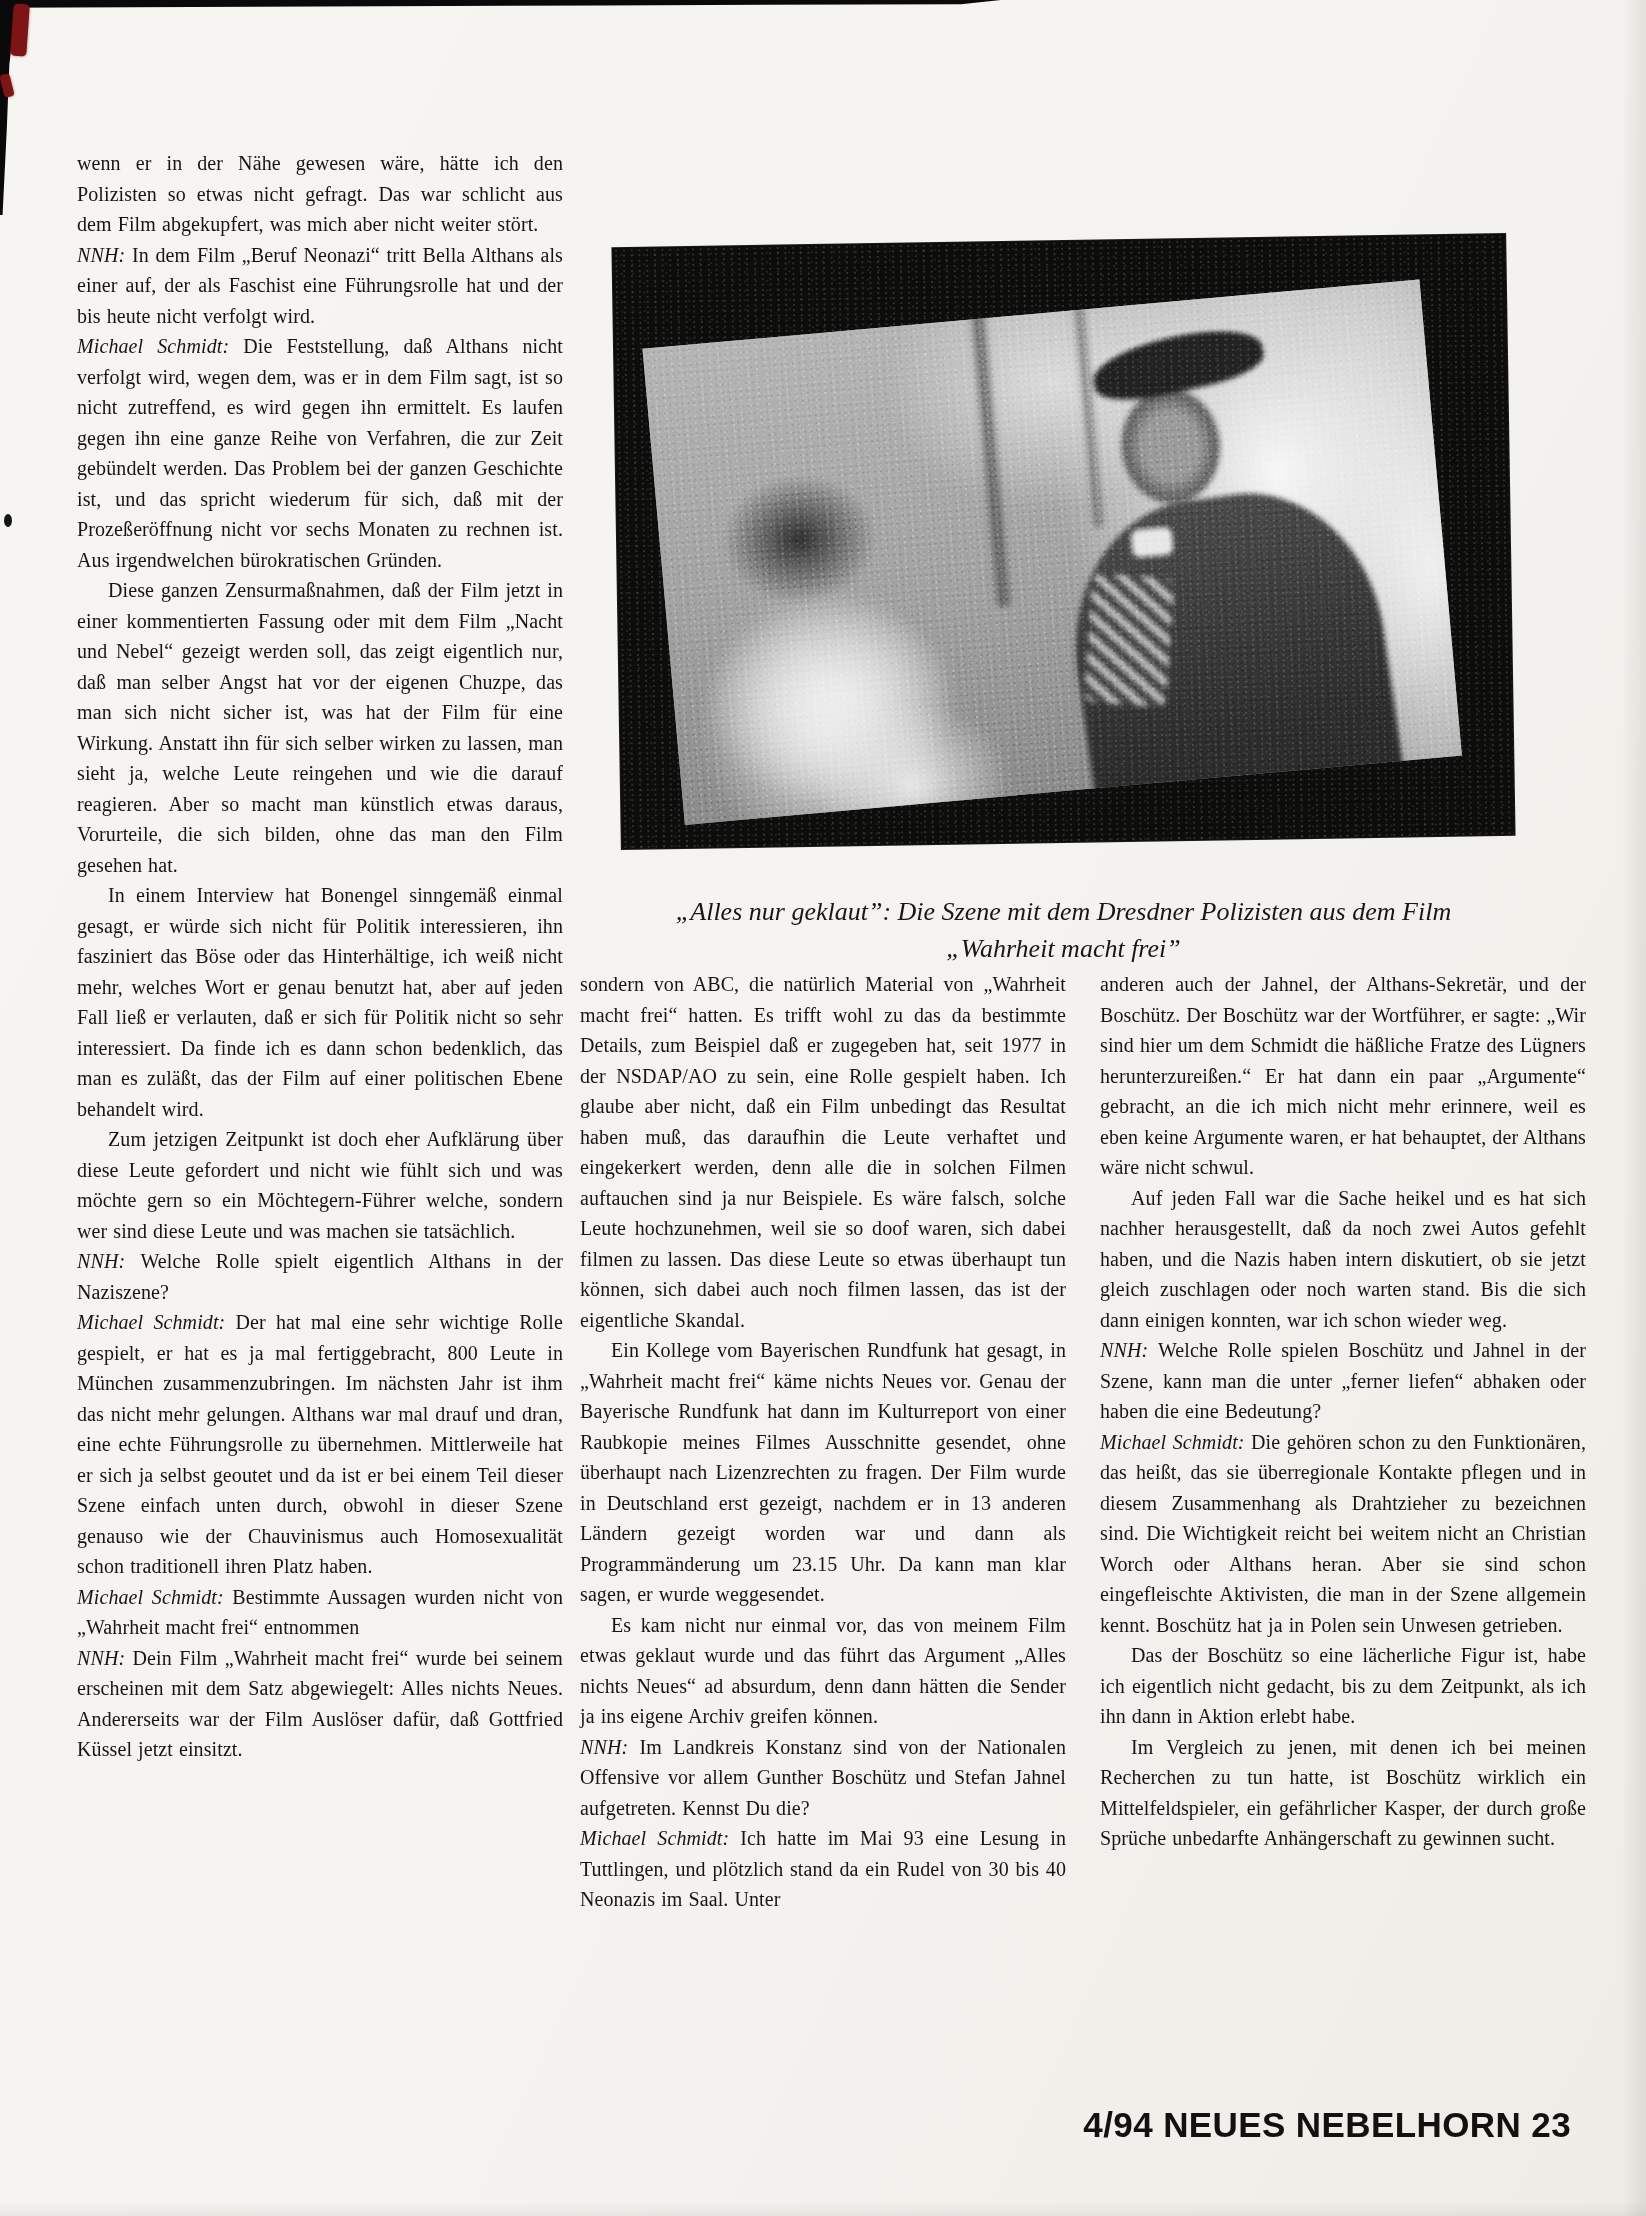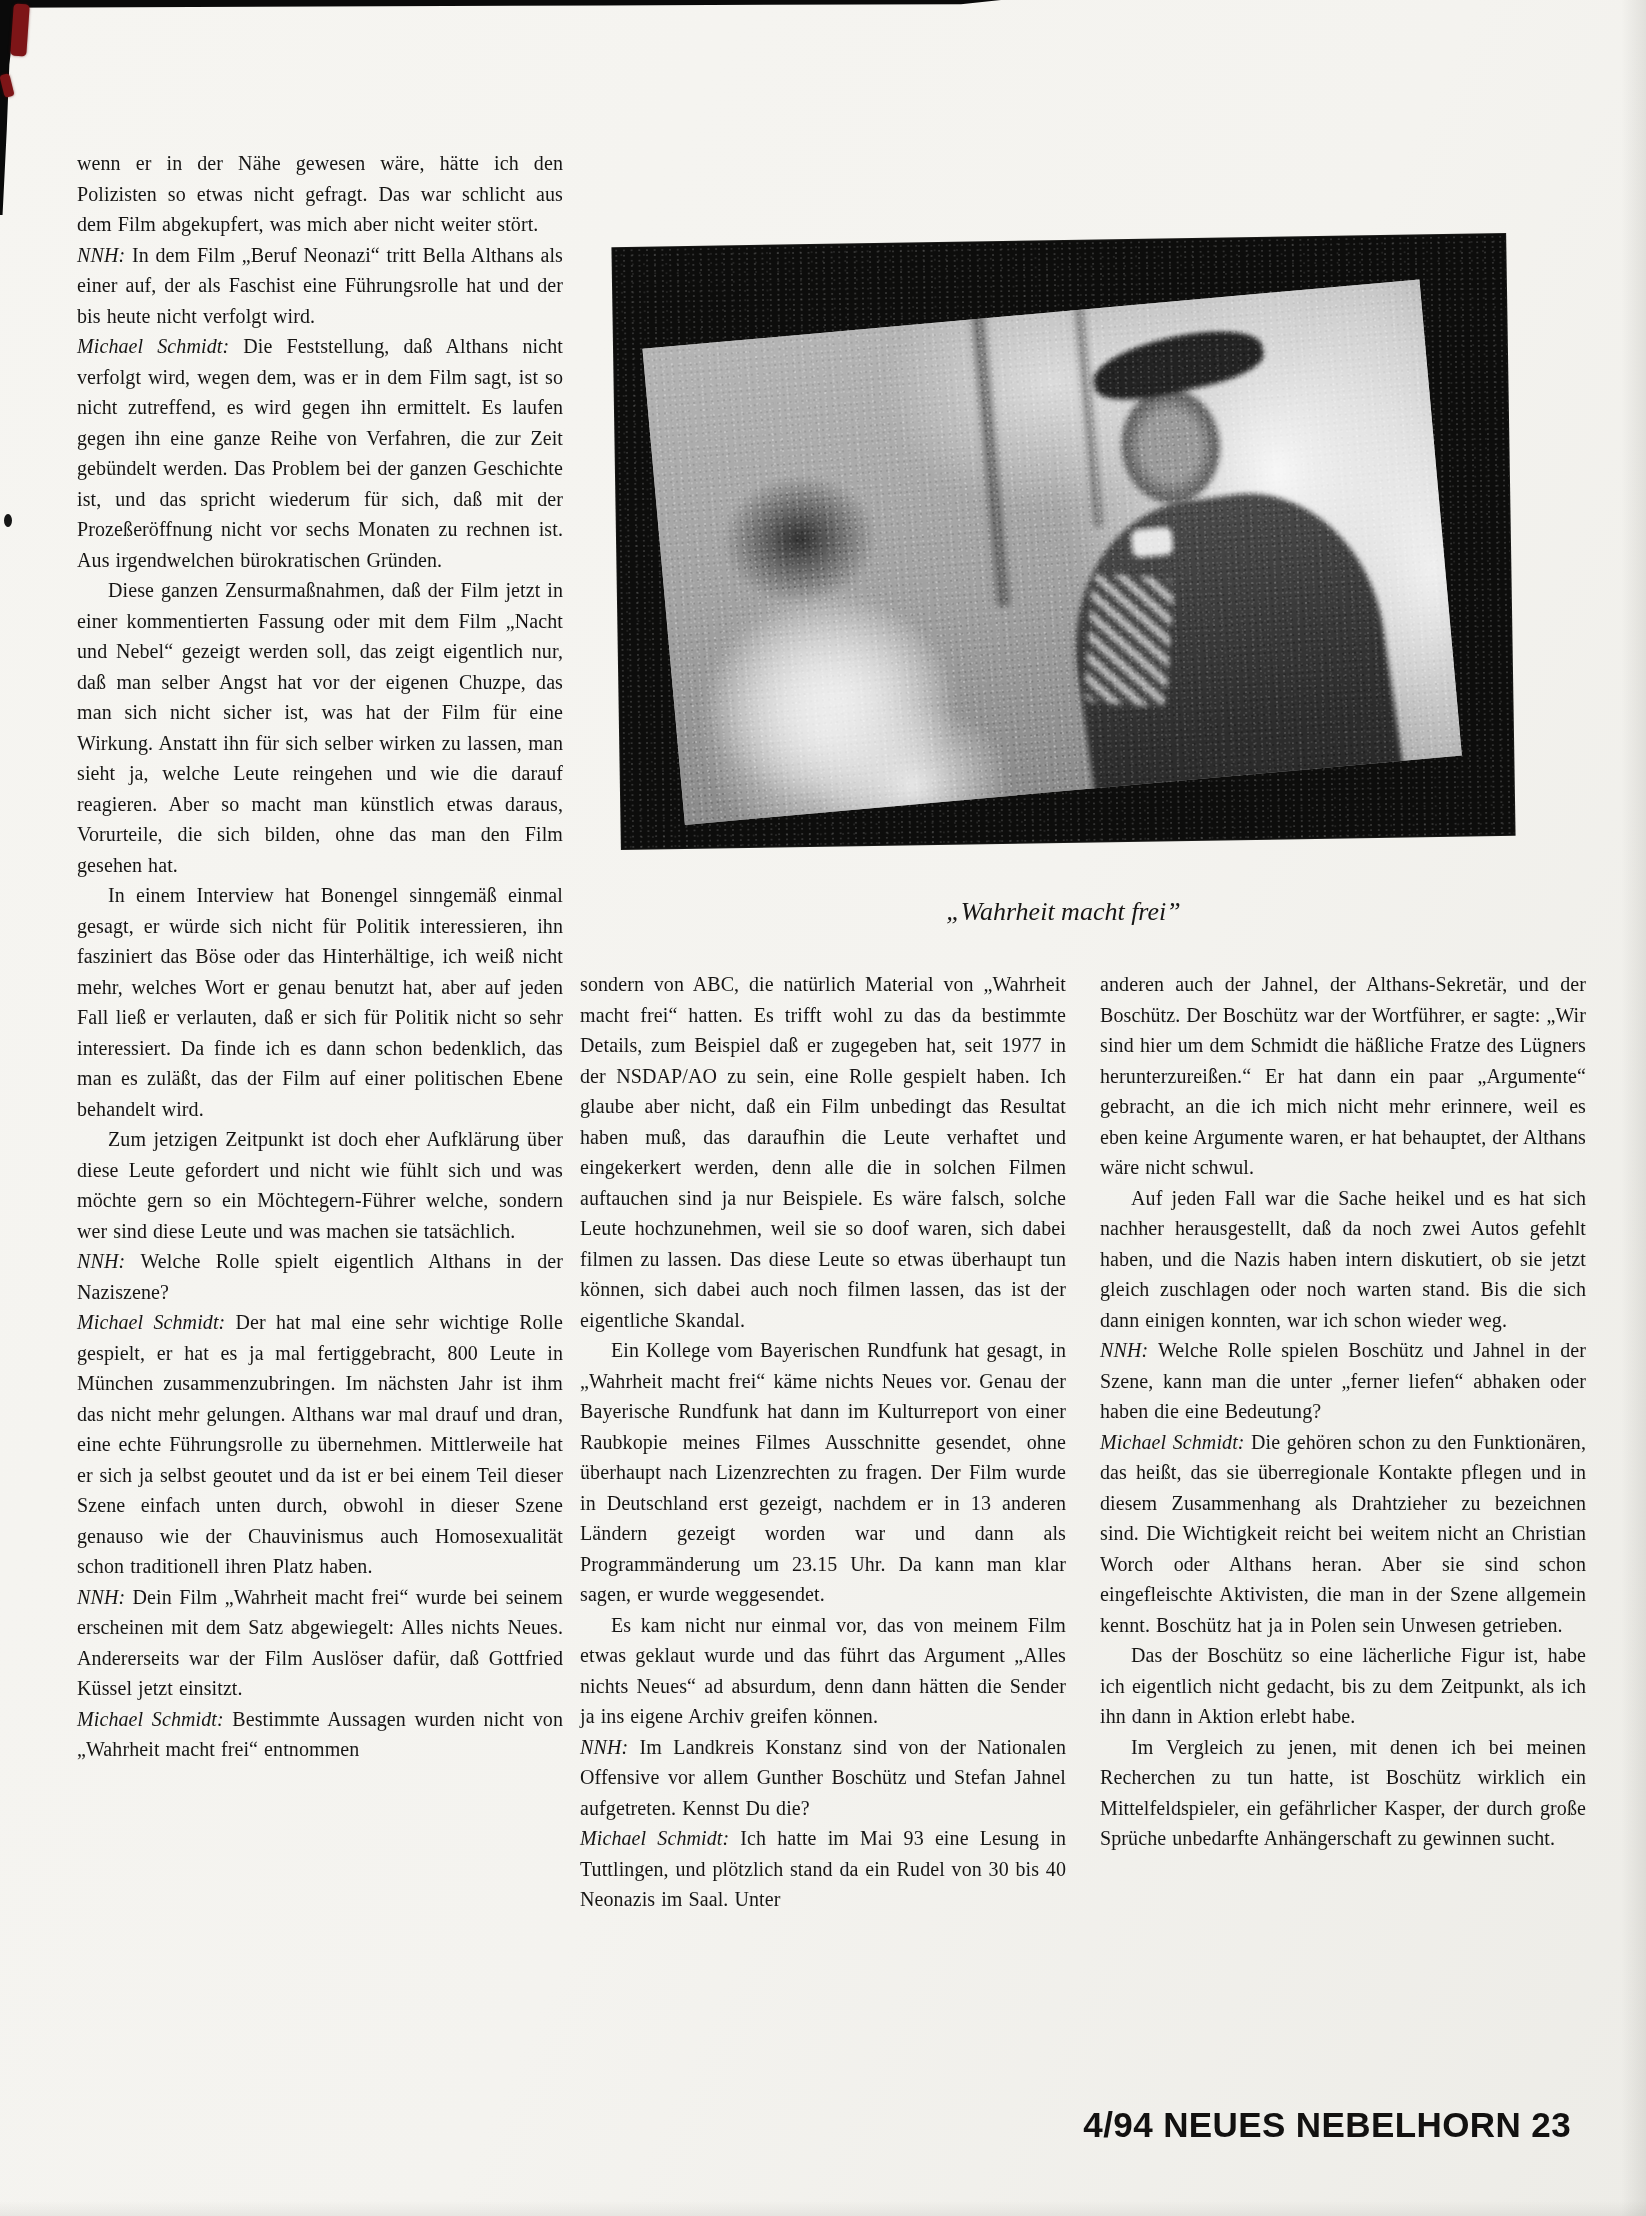--- a/index.html
+++ b/index.html
@@ -128,34 +128,35 @@
       <div class="fig officer-face"></div>
       <div class="fig officer-cap"></div>
       <div class="fig officer-badge"></div>
       <div class="fig white-chip"></div>
     </div>
     <div class="screen-grain"></div>
   </div>
 </div>
 
 <div class="caption">
+  <span>„Alles nur geklaut”: Die Szene mit dem Dresdner Polizisten aus dem Film</span>
   <span>„Wahrheit macht frei”</span>
 </div>
 
 <div class="col" id="col-left">
     <p>wenn er in der Nähe gewesen wäre, hätte ich den Polizisten so etwas nicht gefragt. Das war schlicht aus dem Film abgekupfert, was mich aber nicht weiter stört.</p>
     <p><span class="speaker">NNH: </span>In dem Film „Beruf Neonazi“ tritt Bella Althans als einer auf, der als Faschist eine Führungsrolle hat und der bis heute nicht verfolgt wird.</p>
     <p><span class="speaker">Michael Schmidt: </span>Die Feststellung, daß Althans nicht verfolgt wird, wegen dem, was er in dem Film sagt, ist so nicht zutreffend, es wird gegen ihn ermittelt. Es laufen gegen ihn eine ganze Reihe von Verfahren, die zur Zeit gebündelt werden. Das Problem bei der ganzen Geschichte ist, und das spricht wiederum für sich, daß mit der Prozeßeröffnung nicht vor sechs Monaten zu rechnen ist. Aus irgendwelchen bürokratischen Gründen.</p>
     <p class="indent">Diese ganzen Zensurmaßnahmen, daß der Film jetzt in einer kommentierten Fassung oder mit dem Film „Nacht und Nebel“ gezeigt werden soll, das zeigt eigentlich nur, daß man selber Angst hat vor der eigenen Chuzpe, das man sich nicht sicher ist, was hat der Film für eine Wirkung. Anstatt ihn für sich selber wirken zu lassen, man sieht ja, welche Leute reingehen und wie die darauf reagieren. Aber so macht man künstlich etwas daraus, Vorurteile, die sich bilden, ohne das man den Film gesehen hat.</p>
     <p class="indent">In einem Interview hat Bonengel sinngemäß einmal gesagt, er würde sich nicht für Politik interessieren, ihn fasziniert das Böse oder das Hinterhältige, ich weiß nicht mehr, welches Wort er genau benutzt hat, aber auf jeden Fall ließ er verlauten, daß er sich für Politik nicht so sehr interessiert. Da finde ich es dann schon bedenklich, das man es zuläßt, das der Film auf einer politischen Ebene behandelt wird.</p>
     <p class="indent">Zum jetzigen Zeitpunkt ist doch eher Aufklärung über diese Leute gefordert und nicht wie fühlt sich und was möchte gern so ein Möchtegern-Führer welche, sondern wer sind diese Leute und was machen sie tatsächlich.</p>
     <p><span class="speaker">NNH: </span>Welche Rolle spielt eigentlich Althans in der Naziszene?</p>
     <p><span class="speaker">Michael Schmidt: </span>Der hat mal eine sehr wichtige Rolle gespielt, er hat es ja mal fertiggebracht, 800 Leute in München zusammenzubringen. Im nächsten Jahr ist ihm das nicht mehr gelungen. Althans war mal drauf und dran, eine echte Führungsrolle zu übernehmen. Mittlerweile hat er sich ja selbst geoutet und da ist er bei einem Teil dieser Szene einfach unten durch, obwohl in dieser Szene genauso wie der Chauvinismus auch Homosexualität schon traditionell ihren Platz haben.</p>
+    <p><span class="speaker">Michael Schmidt: </span>Bestimmte Aussagen wurden nicht von „Wahrheit macht frei“ entnommen</p>
     <p><span class="speaker">NNH: </span>Dein Film „Wahrheit macht frei“ wurde bei seinem erscheinen mit dem Satz abgewiegelt: Alles nichts Neues. Andererseits war der Film Auslöser dafür, daß Gottfried Küssel jetzt einsitzt.</p>
-    <p><span class="speaker">Michael Schmidt: </span>Bestimmte Aussagen wurden nicht von „Wahrheit macht frei“ entnommen</p>
   </div>
 <div class="col" id="col-middle">
     <p>sondern von ABC, die natürlich Material von „Wahrheit macht frei“ hatten. Es trifft wohl zu das da bestimmte Details, zum Beispiel daß er zugegeben hat, seit 1977 in der NSDAP/AO zu sein, eine Rolle gespielt haben. Ich glaube aber nicht, daß ein Film unbedingt das Resultat haben muß, das daraufhin die Leute verhaftet und eingekerkert werden, denn alle die in solchen Filmen auftauchen sind ja nur Beispiele. Es wäre falsch, solche Leute hochzunehmen, weil sie so doof waren, sich dabei filmen zu lassen. Das diese Leute so etwas überhaupt tun können, sich dabei auch noch filmen lassen, das ist der eigentliche Skandal.</p>
     <p class="indent">Ein Kollege vom Bayerischen Rundfunk hat gesagt, in „Wahrheit macht frei“ käme nichts Neues vor. Genau der Bayerische Rundfunk hat dann im Kulturreport von einer Raubkopie meines Filmes Ausschnitte gesendet, ohne überhaupt nach Lizenzrechten zu fragen. Der Film wurde in Deutschland erst gezeigt, nachdem er in 13 anderen Ländern gezeigt worden war und dann als Programmänderung um 23.15 Uhr. Da kann man klar sagen, er wurde weggesendet.</p>
     <p class="indent">Es kam nicht nur einmal vor, das von meinem Film etwas geklaut wurde und das führt das Argument „Alles nichts Neues“ ad absurdum, denn dann hätten die Sender ja ins eigene Archiv greifen können.</p>
     <p><span class="speaker">NNH: </span>Im Landkreis Konstanz sind von der Nationalen Offensive vor allem Gunther Boschütz und Stefan Jahnel aufgetreten. Kennst Du die?</p>
     <p><span class="speaker">Michael Schmidt: </span>Ich hatte im Mai 93 eine Lesung in Tuttlingen, und plötzlich stand da ein Rudel von 30 bis 40 Neonazis im Saal. Unter</p>
   </div>
 <div class="col" id="col-right">
     <p>anderen auch der Jahnel, der Althans-Sekretär, und der Boschütz. Der Boschütz war der Wortführer, er sagte: „Wir sind hier um dem Schmidt die häßliche Fratze des Lügners herunterzureißen.“ Er hat dann ein paar „Argumente“ gebracht, an die ich mich nicht mehr erinnere, weil es eben keine Argumente waren, er hat behauptet, der Althans wäre nicht schwul.</p>

